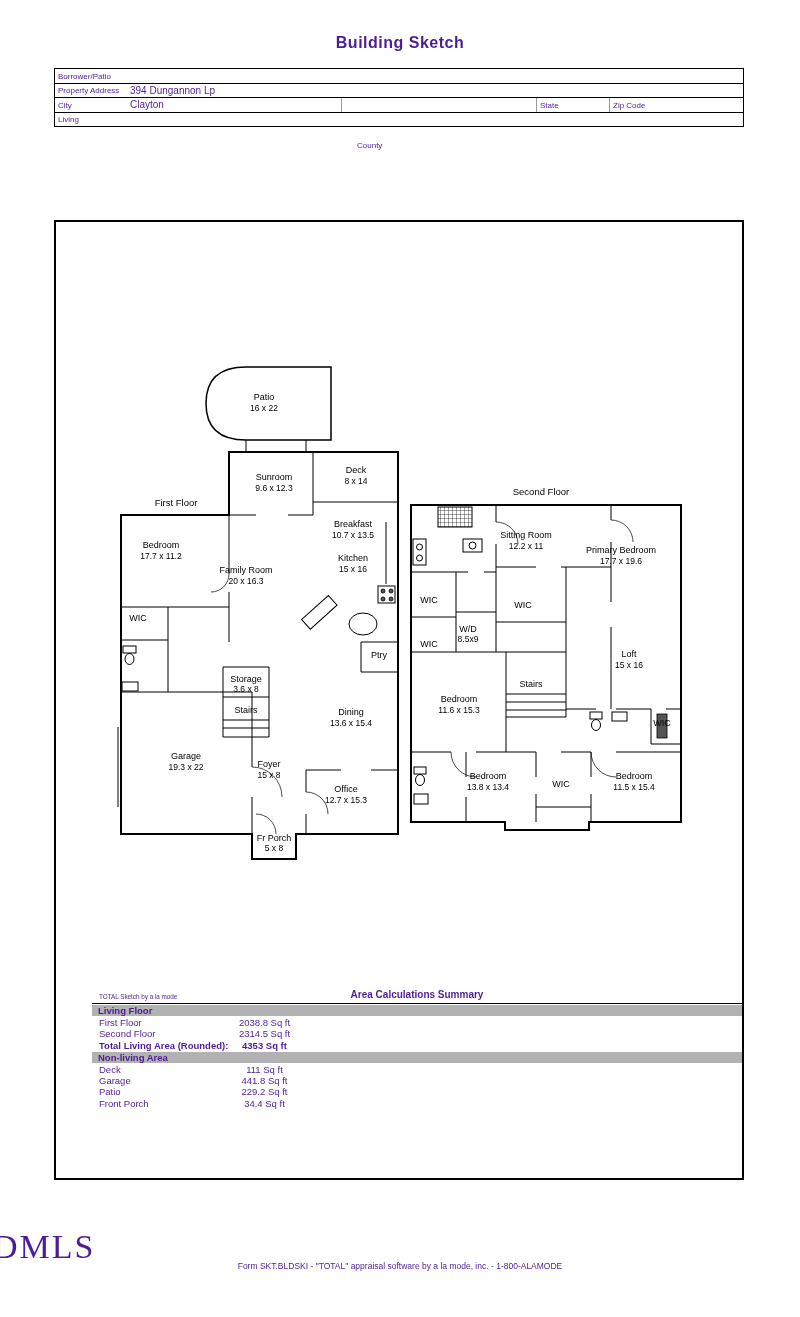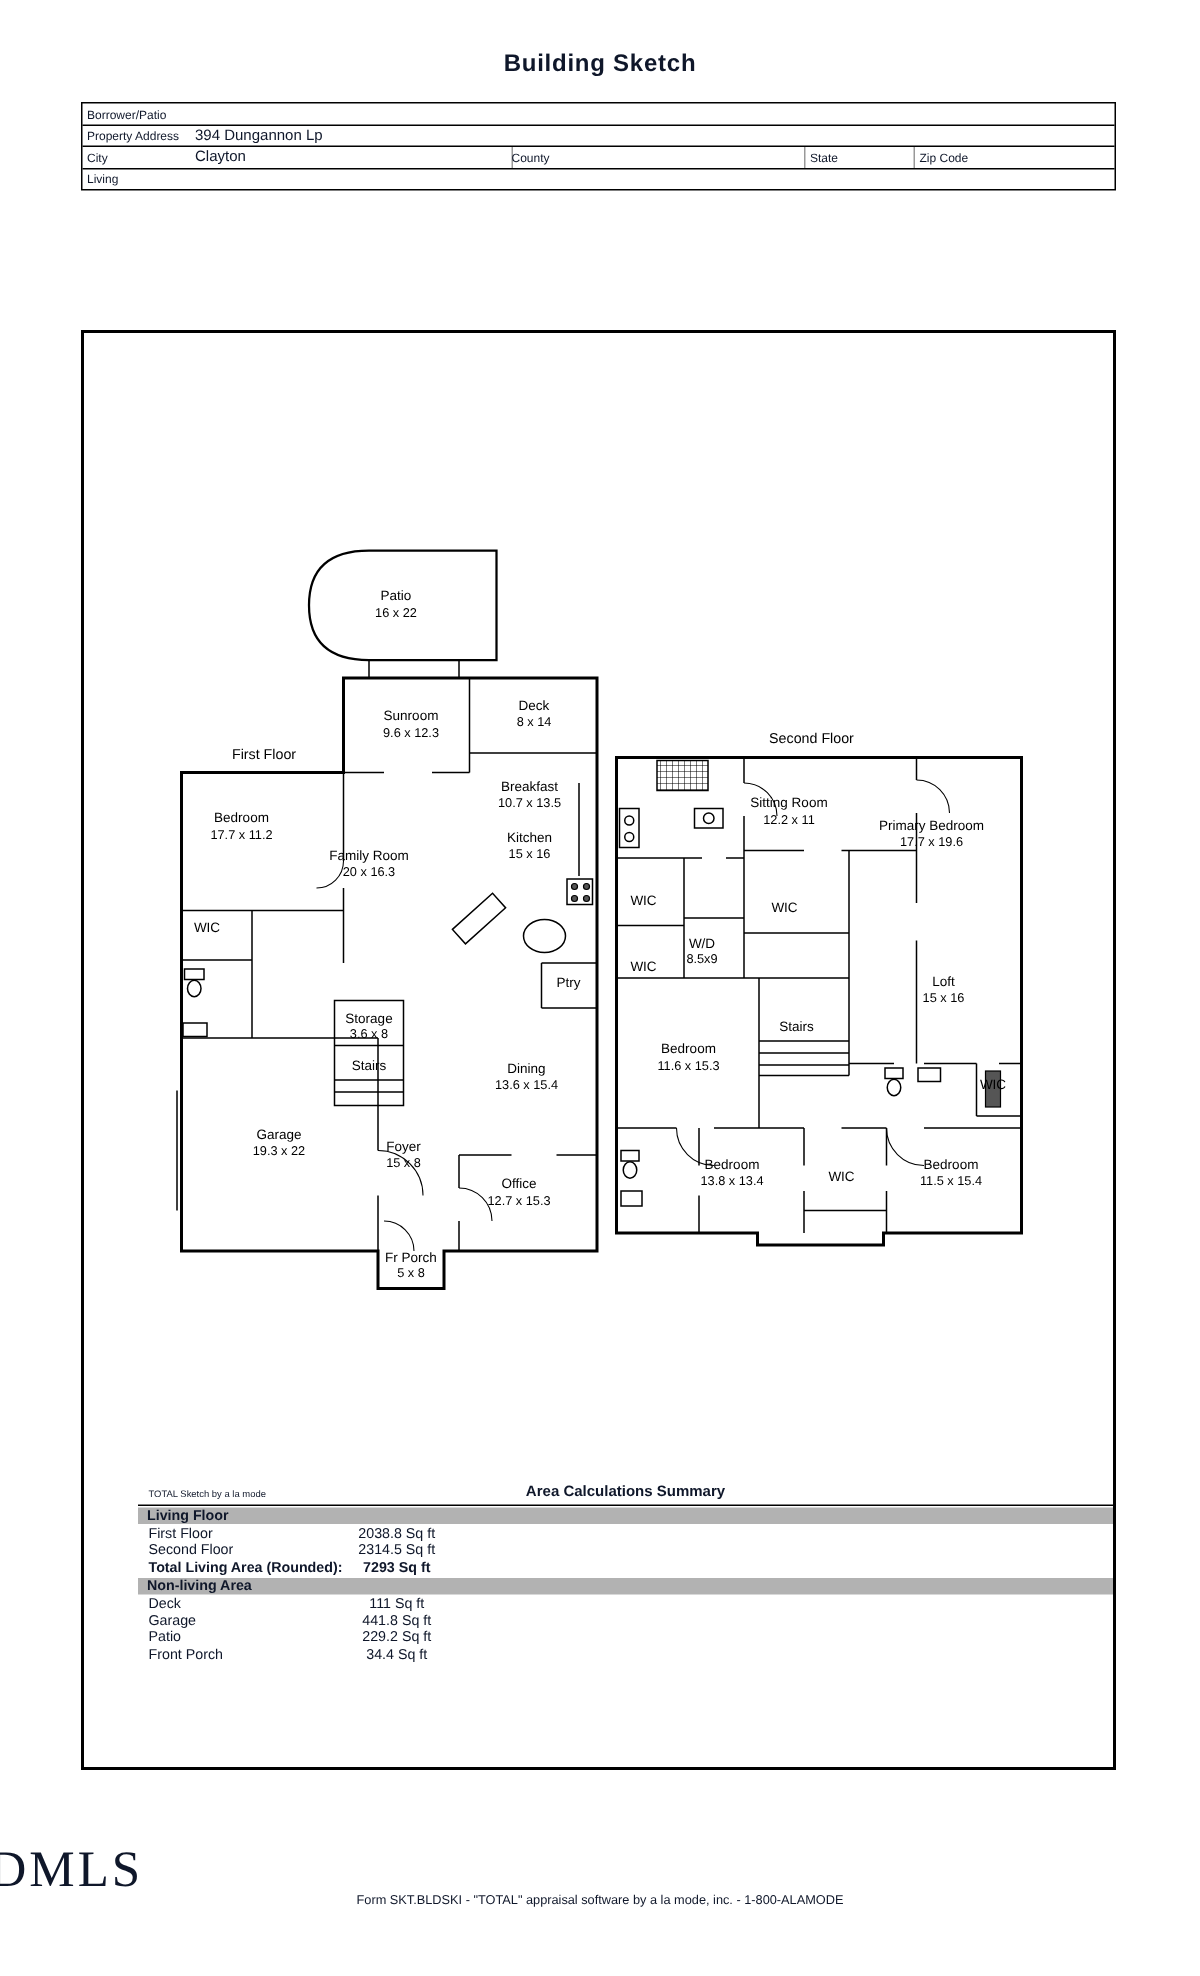--- a/index.html
+++ b/index.html
@@ -1,29 +1,29 @@
 <!DOCTYPE html>
 <html><head>
 <meta charset="utf-8">
 <style>
   html,body { margin:0; padding:0; background:#fff; }
-  .page { position:relative; width:800px; height:1317px; background:#fff; color:#0f172a;
+  .page { position:relative; width:800px; height:1317px; background:#fff; color:#4c1d95;
           font-family:"Liberation Sans", sans-serif; overflow:hidden; }
 
   .title { position:absolute; top:34px; left:0; width:100%; text-align:center;
            font-size:16px; font-weight:bold; margin:0; letter-spacing:.5px; }
 
   
   .form-table { position:absolute; top:68px; left:54px; width:688px; border:1.5px solid #000; }
   .frow { position:relative; height:13.5px; border-bottom:1px solid #000; }
   .frow:last-child { border-bottom:none; }
   .flabel { position:absolute; left:3px; top:2.5px; font-size:8px; white-space:nowrap; }
   .fvalue { position:absolute; top:1px; font-size:10px; white-space:nowrap; }
   .fvalue.pa, .fvalue.city { left:75px; }
-  .flabel.county { left:286px; }
+  .flabel.county { left:302px;margin-top:40px; }
   .flabel.state { left:485px; }
   .flabel.zip { left:558px; }
   .vdiv { position:absolute; top:0; height:100%; border-left:1px solid #999; }
 
   
   .sketch-box { position:absolute; top:220px; left:54px; width:686px; height:956px; border:2px solid #000; }
   svg.plan { display:block; width:686px; height:768px; }
   .plan text { font-family:"Liberation Sans", sans-serif; fill:#000; }
   .rn { font-size:9px; text-anchor:middle; }
   .rd { font-size:8.5px; text-anchor:middle; }
@@ -253,21 +253,21 @@
       <div class="srow">
         <span class="slabel">First Floor</span>
         <span class="sval">2038.8 Sq ft</span>
       </div>
       <div class="srow">
         <span class="slabel">Second Floor</span>
         <span class="sval">2314.5 Sq ft</span>
       </div>
       <div class="srow total">
         <span class="slabel">Total Living Area (Rounded):</span>
-        <span class="sval">7293 Sq ft</span>
+        <span class="sval">4353 Sq ft</span>
       </div>
       <div class="band">Non-living Area</div>
       <div class="srow">
         <span class="slabel">Deck</span>
         <span class="sval">111 Sq ft</span>
       </div>
       <div class="srow">
         <span class="slabel">Garage</span>
         <span class="sval">441.8 Sq ft</span>
       </div>

